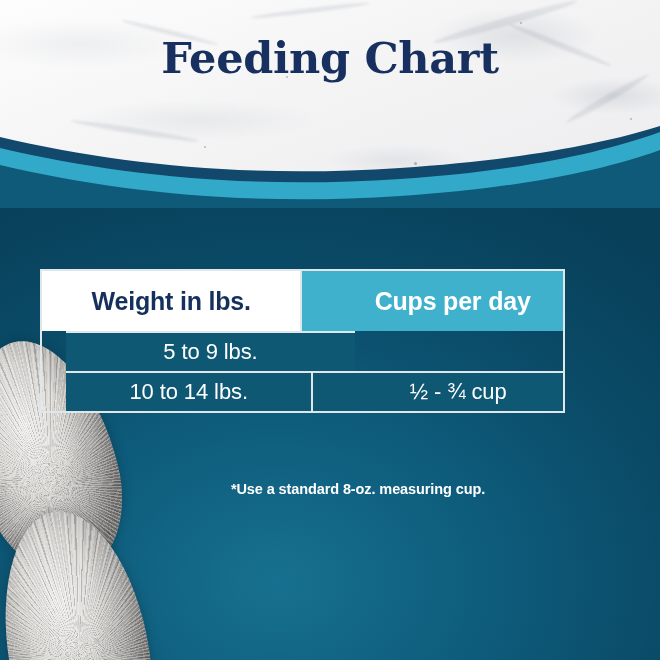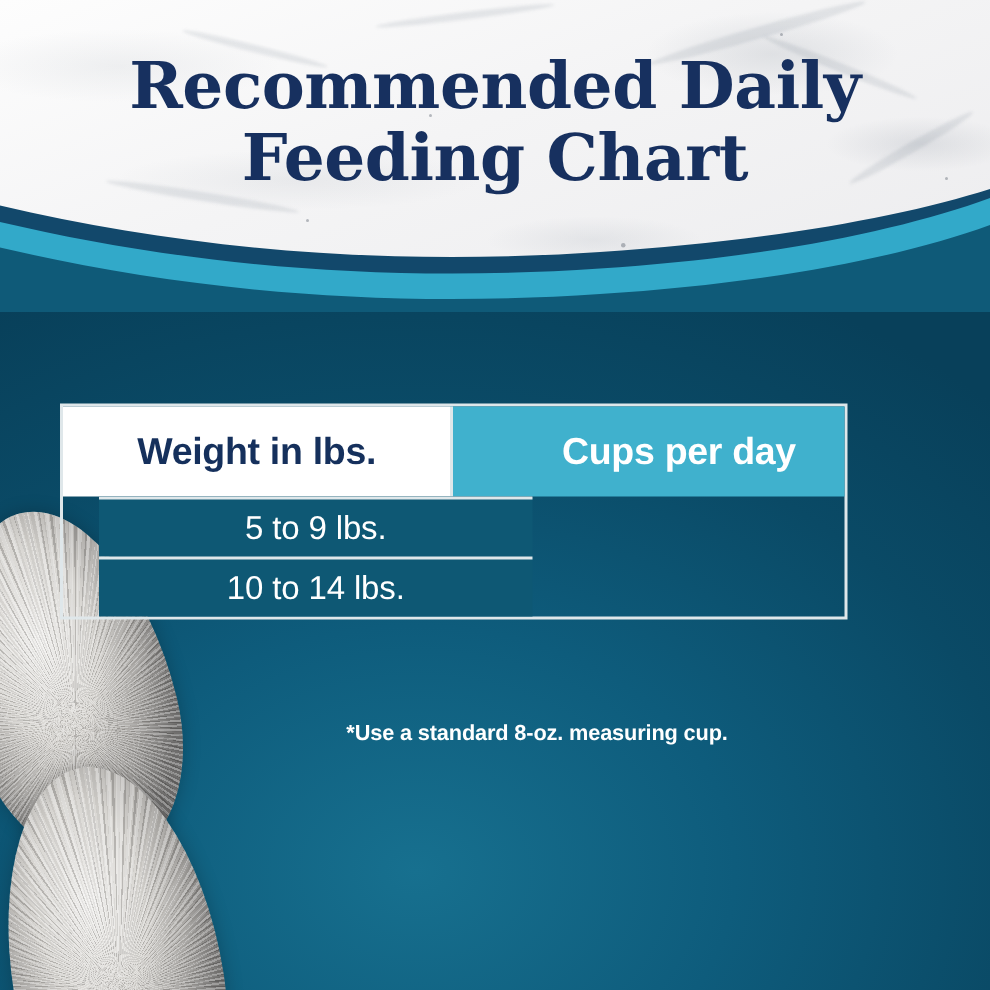--- a/index.html
+++ b/index.html
@@ -208,21 +208,20 @@
 
       <path d="M0,19 C120,47 250,60 400,50 C510,43 600,27 660,8 L660,90 L0,90 Z" fill="#12486b"></path>
 
       <path d="M0,30 C120,58 250,71 400,61 C510,54 600,36 660,14 L660,34 C600,56 510,72 400,79 C250,88 120,76 0,49 Z" fill="#32a9c9"></path>
 
       <path d="M0,47 C120,75 250,88 400,78 C510,71 600,54 660,32 L660,90 L0,90 Z" fill="#0f5a78"></path>
     </svg>
   </div>
 
   <div class="title">
-    <span>Recommended Daily</span>
     <span class="line2">Feeding Chart</span>
   </div>
 
   <div class="paws">
     <div class="paw paw1"></div>
     <div class="paw paw2"></div>
   </div>
 
   <div class="table-wrap">
 
@@ -230,19 +229,20 @@
       <div class="tcell col-a head-a">Weight in lbs.</div>
       <div class="tcell col-b head-b">Cups per day</div>
     </div>
 
     <div class="trow body-row row-sep-top">
       <div class="tcell col-a cell-a">5 to 9 lbs.</div>
     </div>
 
     <div class="trow body-row">
       <div class="tcell col-a cell-a">10 to 14 lbs.</div>
+      <div class="tcell col-b cell-b">½ - ¾ cup</div>
     </div>
 
   </div>
 
   <div class="footnote">*Use a standard 8-oz. measuring cup.</div>
 
 </div>
 
 </body></html>

